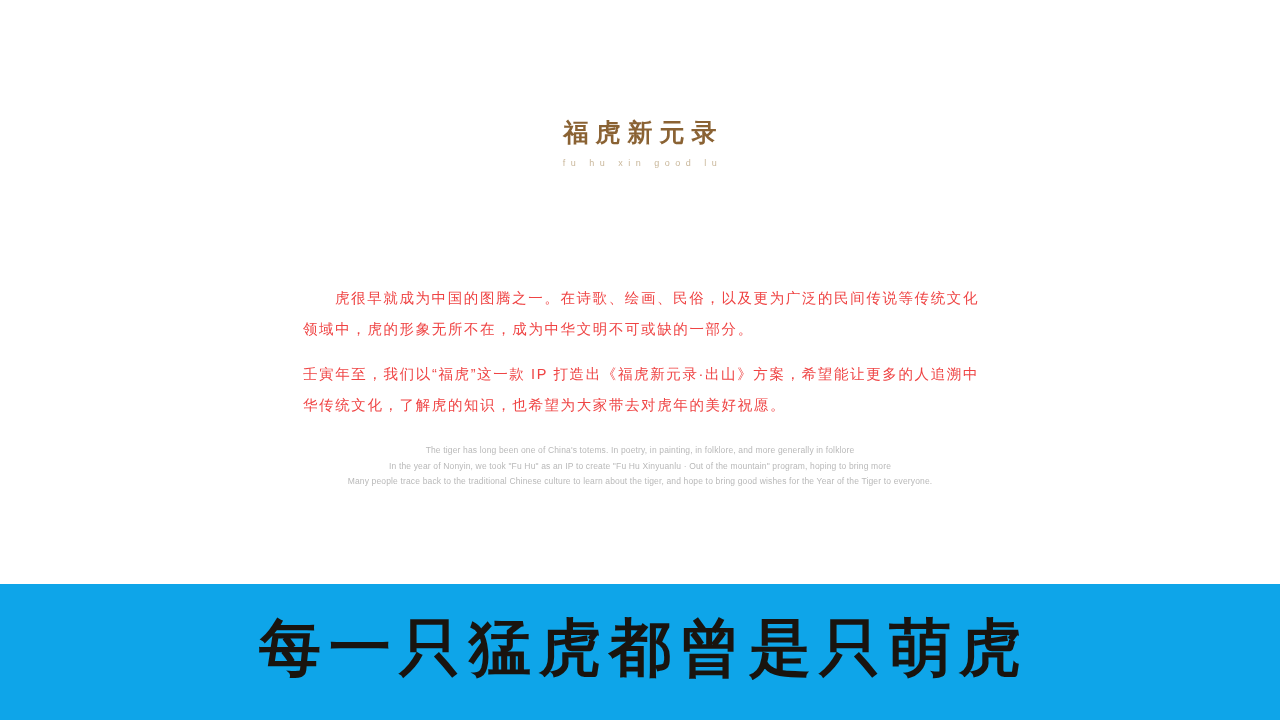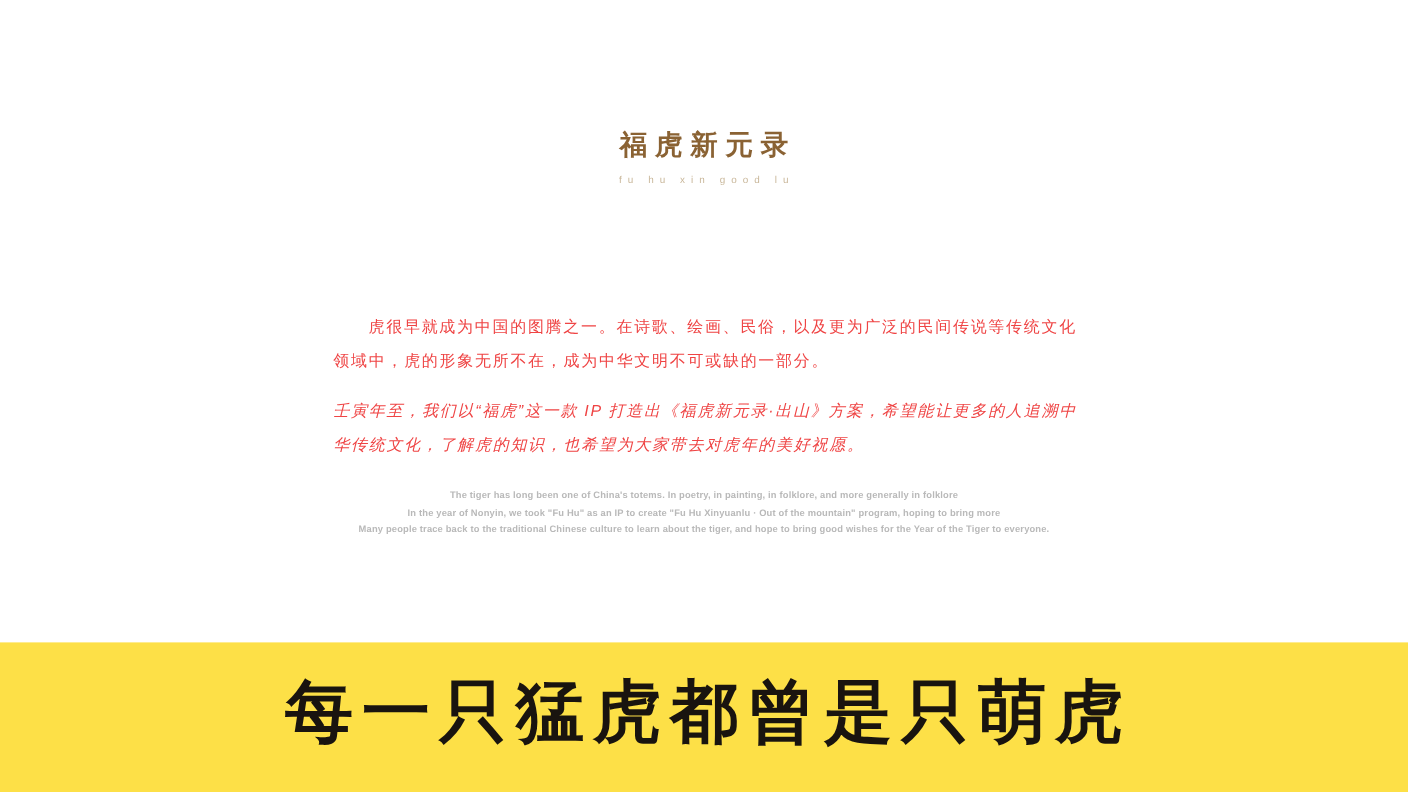--- a/index.html
+++ b/index.html
@@ -59,49 +59,47 @@
     font-size: 14.5px;
     color: #ef4444;
     line-height: 31px;
     letter-spacing: 1.6px;
     text-align: justify;
   }
   .cn-para.first {
     text-indent: 32px;
   }
   .cn-para.second {
-    font-style: italic;
   }
 
   
   .en-body {
     position: absolute;
     top: 443px;
     left: 0;
     width: 1280px;
     text-align: center;
   }
   .en-line {
     font-family: "Liberation Sans", sans-serif;
     font-size: 8.5px;
     color: #b9b9b9;
     line-height: 15.5px;
     letter-spacing: 0.15px;
     white-space: nowrap;
-    font-weight: bold;
   }
 
   
   .banner {
     position: absolute;
     left: 0;
     top: 584px;
     width: 1280px;
     height: 136px;
-    background: #fde047;
+    background: #0ea5e9;
     overflow: hidden;
   }
   .banner-text {
     position: absolute;
     left: 0;
     top: 24px;
     width: 1280px;
     text-align: center;
     font-family: "Liberation Serif", "DejaVu Serif", serif;
     font-weight: bold;

